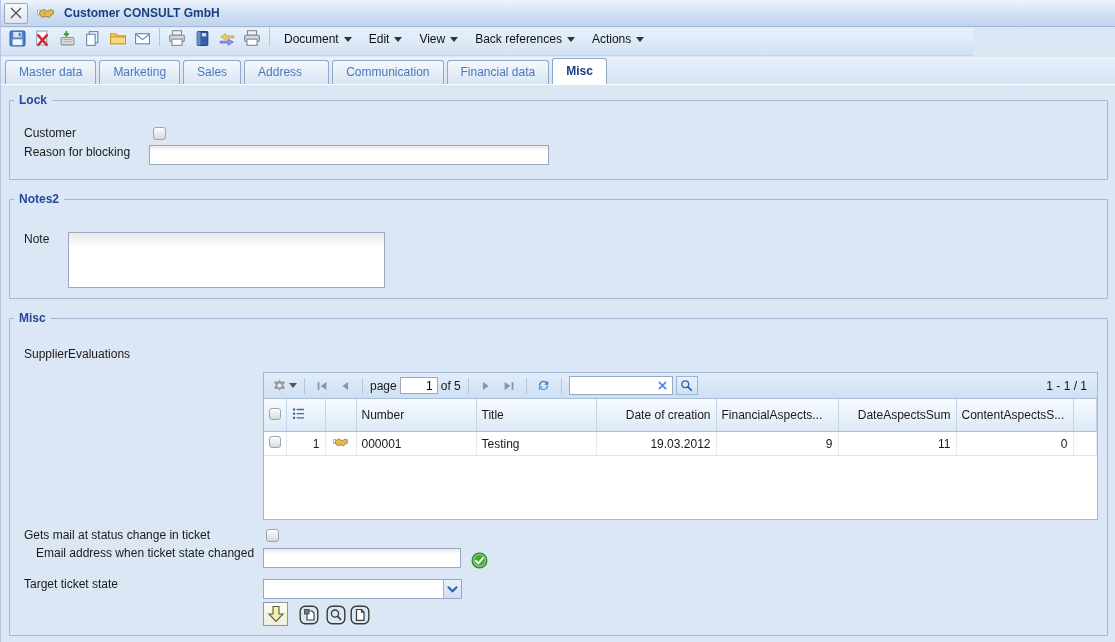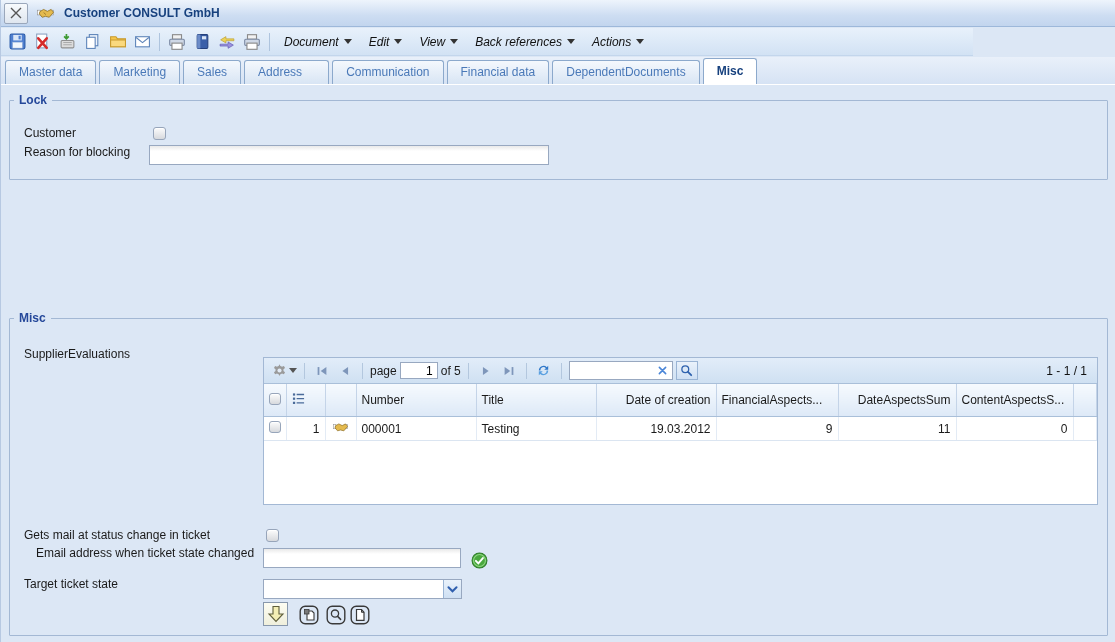--- a/index.html
+++ b/index.html
@@ -28,21 +28,21 @@
     cursor:pointer;
   }
   .title-appicon { margin-left:9px; display:flex; align-items:center; }
   .title-text { margin-left:10px; font-weight:bold; color:#17417e; }
 
   
   .toolbar {
     position:absolute; top:28px; left:0; width:972px; height:28px;
     background: linear-gradient(#e8f1fb, #d2e2f4);
     border-bottom:1px solid #c3d6ec;
-    display:flex; align-items:center; padding-left:5px;font-style:italic;
+    display:flex; align-items:flex-start; padding-left:5px;
   }
   .tb-icon { width:22px; height:20px; display:flex; align-items:center; justify-content:center; margin-right:3px; cursor:pointer; }
   .tb-sep { width:1px; height:18px; background:#aec4de; margin:0 6px 0 3px; }
   .menu-item { display:flex; align-items:center; padding:0 9px 0 8px; height:22px; cursor:pointer; color:#111; }
   .caret { width:0; height:0; border-left:4px solid transparent; border-right:4px solid transparent; border-top:5px solid #333; margin-left:5px; }
 
   
   .tabstrip {
     position:absolute; top:57px; left:0; width:1115px; height:28px;
     background: linear-gradient(#e9f0fa, #d6e3f4);
@@ -86,21 +86,21 @@
   .combo { position:absolute; height:20px; border:1px solid #98a8c0; background:#fff; display:flex; }
   .combo .combo-text { flex:1; }
   .combo .combo-btn {
     width:18px; border-left:1px solid #9ab4d4; cursor:pointer;
     background: linear-gradient(#e9f2fb, #cfe0f3);
     display:flex; align-items:center; justify-content:center;
   }
 
   
   .grid {
-    position:absolute; left:253px; top:32px; width:835px; height:148px;
+    position:absolute; left:253px; top:47px; width:835px; height:148px;
     border:1px solid #a3b8d4; background:#fff;
   }
   .pager {
     height:26px; background: linear-gradient(#e2edf9, #cfe0f2);
     border-bottom:1px solid #a9bfd9;
     display:flex; align-items:center; padding:0 7px; gap:3px;
   }
   .pg-btn { width:20px; height:18px; display:flex; align-items:center; justify-content:center; cursor:pointer; }
   .pg-sep { width:1px; height:16px; background:#b3c7de; margin:0 4px; }
   .pg-input { width:38px; height:17px; border:1px solid #98a8c0; background:#fff; text-align:right; padding-right:4px; font-size:12px; font-family:inherit; outline:none; }
@@ -248,32 +248,36 @@
     </span>
   </div>
 
   <div class="tabstrip">
     <div class="tab">Master data</div>
     <div class="tab">Marketing</div>
     <div class="tab">Sales</div>
     <div class="tab wide">Address</div>
     <div class="tab">Communication</div>
     <div class="tab">Financial data</div>
-    <div class="tab">DependentDocuments</div>
     <div class="tab active">Misc</div>
   </div>
 
   <fieldset class="fs-lock">
     <legend>Lock</legend>
     <span class="lbl" style="left:14px; top:19px;">Customer</span>
     <span class="cb" style="position:absolute; left:143px; top:20px;"></span>
     <span class="lbl" style="left:14px; top:38px;">Reason for blocking</span>
     <input class="txt" style="left: 139px; top: 38px; width: 400px;" value="">
   </fieldset>
 
+  <fieldset class="fs-notes">
+    <legend>Notes2</legend>
+    <span class="lbl" style="left:14px; top:26px;">Note</span>
+    <textarea class="txt" style="left: 58px; top: 26px; width: 317px; height: 56px;" value=""></textarea>
+  </fieldset>
 
   <fieldset class="fs-misc">
     <legend>Misc</legend>
     <span class="lbl" style="left:14px; top:22px;">SupplierEvaluations</span>
 
     <div class="grid">
       <div class="pager">
         <span class="pg-btn" style="width:26px;">
           <svg width="15" height="15" viewBox="0 0 16 16">
               <path d="M8 1.2l.9 2a5 5 0 0 1 1.7.7l2.1-.8 1.2 2.1-1.7 1.4a5 5 0 0 1 0 1.9l1.7 1.4-1.2 2.1-2.1-.8a5 5 0 0 1-1.7.7l-.9 2-.9-2a5 5 0 0 1-1.7-.7l-2.1.8-1.2-2.1 1.7-1.4a5 5 0 0 1 0-1.9L2.1 5.2l1.2-2.1 2.1.8a5 5 0 0 1 1.7-.7z" fill="#9a9a9a"></path>

